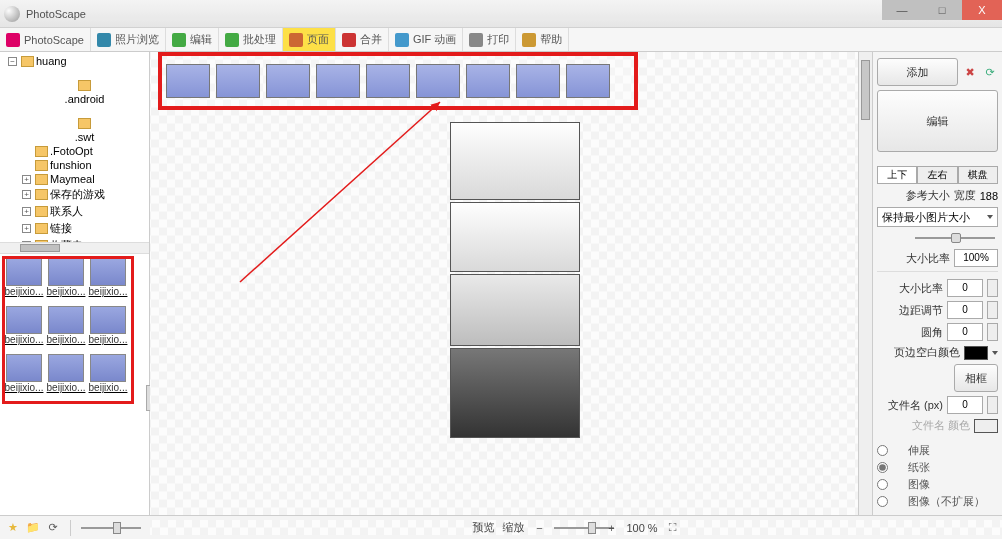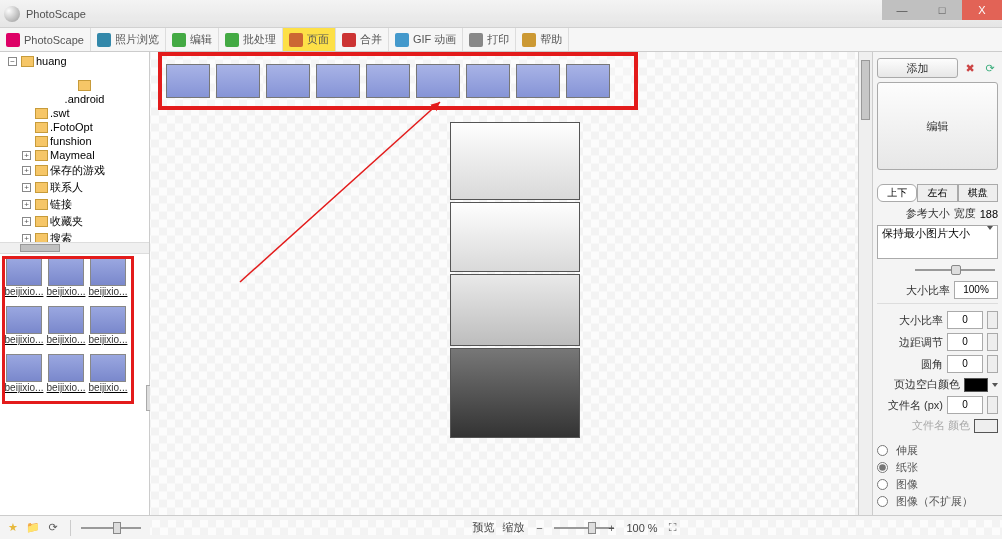--- a/index.html
+++ b/index.html
@@ -54,37 +54,37 @@
 .pageimg { position:absolute; left:300px; top:70px; width:130px; display:flex; flex-direction:column; gap:2px;}
 .pageimg .pframe { width:130px; border:1px solid #555;}
 .pframe.a { height:78px; background:linear-gradient(#fefefe,#d9d9d9);}
 .pframe.b { height:70px; background:linear-gradient(#fefefe,#d9d9d9);}
 .pframe.c { height:72px; background:linear-gradient(#e9e9e9,#bdbdbd);}
 .pframe.d { height:90px; background:linear-gradient(#777,#333);}
 
 
 .rightcol { width:130px; border-left:1px solid #ccc; background:#f4f4f4; padding:6px 4px; display:flex; flex-direction:column; gap:4px;}
 .btnrow { display:flex; align-items:center; gap:4px;}
-.btn { flex:1; height:20px; background:linear-gradient(#fdfdfd,#e7e7e7); border:1px solid #aaa; border-radius:3px; display:flex; align-items:center; justify-content:center; color:#333;}
+.btn { flex:1; height:28px; background:linear-gradient(#fdfdfd,#e7e7e7); border:1px solid #aaa; border-radius:3px; display:flex; align-items:center; justify-content:center; color:#333;}
 .iconbtn { width:16px; height:16px; display:flex; align-items:center; justify-content:center; }
 .tabs3 { display:flex; }
 .tabs3 .t { flex:1; height:18px; border:1px solid #aaa; background:#eee; display:flex; align-items:center; justify-content:center; font-size:10px;}
-.tabs3 .t.active { background:#fff;border-radius:6px;}
+.tabs3 .t.active { background:#fff;}
 .field { display:flex; align-items:center; gap:4px; justify-content:flex-end;}
 .field label { color:#333; font-size:11px;}
 .field .val { width:56px; height:18px; border:1px solid #aaa; background:#fff; text-align:center; line-height:16px; font-size:10px;}
 .field .spin { width:36px; height:18px; border:1px solid #aaa; background:#fff; text-align:center; line-height:16px; font-size:10px;}
 .field .spinbtn { width:11px; height:18px; border:1px solid #aaa; background:#eee; display:flex; flex-direction:column;}
-.select { height:34px; border:1px solid #aaa; background:#fff; display:flex; align-items:flex-start; padding:0 4px; justify-content:space-between; font-size:10px;}
+.select { height:20px; border:1px solid #aaa; background:#fff; display:flex; align-items:center; padding:0 4px; justify-content:space-between; font-size:10px;}
 .slider { height:14px; display:flex; align-items:center; justify-content:center;}
 .slider .track { width:80px; height:2px; background:#999;}
 .slider .knob { width:10px; height:10px; background:#ddd; border:1px solid #888; border-radius:2px; margin-left:-44px;}
 .swatch { width:24px; height:14px; background:#000; border:1px solid #555;}
 .radio-list { display:flex; flex-direction:column; gap:2px; margin-top:6px;}
-.radio-list label { display:flex; align-items:center; gap:8px; color:#555;}
+.radio-list label { display:flex; align-items:center; gap:20px; color:#555;}
 .radio-list input { accent-color:#777; width:11px; height:11px;}
 
 
 .statusbar { height:24px; border-top:1px solid #ccc; background:#f4f4f4; display:flex; align-items:center; }
 .statusbar .left { width:150px; display:flex; align-items:center; gap:6px; padding-left:6px;}
 .statusbar .center { flex:1; display:flex; align-items:center; justify-content:center; gap:8px; color:#444;}
 .statusbar .mini { width:14px; height:14px; display:inline-flex; align-items:center; justify-content:center; color:#555;}
 .statusbar .zoomtrack { width:60px; height:2px; background:#999;}
 .statusbar .zoomknob { width:8px; height:12px; background:#ddd; border:1px solid #888; margin-left:-34px;}
 .sep { width:1px; height:16px; background:#ccc; margin:0 4px;}
@@ -150,21 +150,21 @@
           <li class="" style="padding-left: 6px;">
             <span class="exp">−</span>
             <span class="ficon"></span>
             <span>huang</span>
           </li>
           <li class="noexp " style="padding-left: 20px; flex-direction: column;">
             <span class="exp">+</span>
             <span class="ficon"></span>
             <span>.android</span>
           </li>
-          <li class="noexp " style="padding-left: 20px;">
+          <li class="noexp " style="padding-left: 20px; flex-direction: column;">
             <span class="exp">+</span>
             <span class="ficon"></span>
             <span>.swt</span>
           </li>
           <li class="noexp " style="padding-left: 20px;">
             <span class="exp">+</span>
             <span class="ficon"></span>
             <span>.FotoOpt</span>
           </li>
           <li class="noexp " style="padding-left: 20px;">
@@ -336,20 +336,23 @@
     </div>
     <div class="field">
       <label>圆角</label>
       <div class="spin">0</div>
       <div class="spinbtn"></div>
     </div>
     <div class="field">
       <label>页边空白颜色</label>
       <div class="swatch"></div>
       <span class="caret"></span>
+    </div>
+    <div class="field" style="justify-content:flex-end;">
+      <div class="btn" style="flex:0 0 44px;">相框</div>
     </div>
     <div class="field">
       <label>文件名 (px)</label>
       <div class="spin">0</div>
       <div class="spinbtn"></div>
     </div>
     <div class="field">
       <label style="color:#aaa">文件名 颜色</label>
       <div class="swatch" style="background:#eee;"></div>
     </div>

